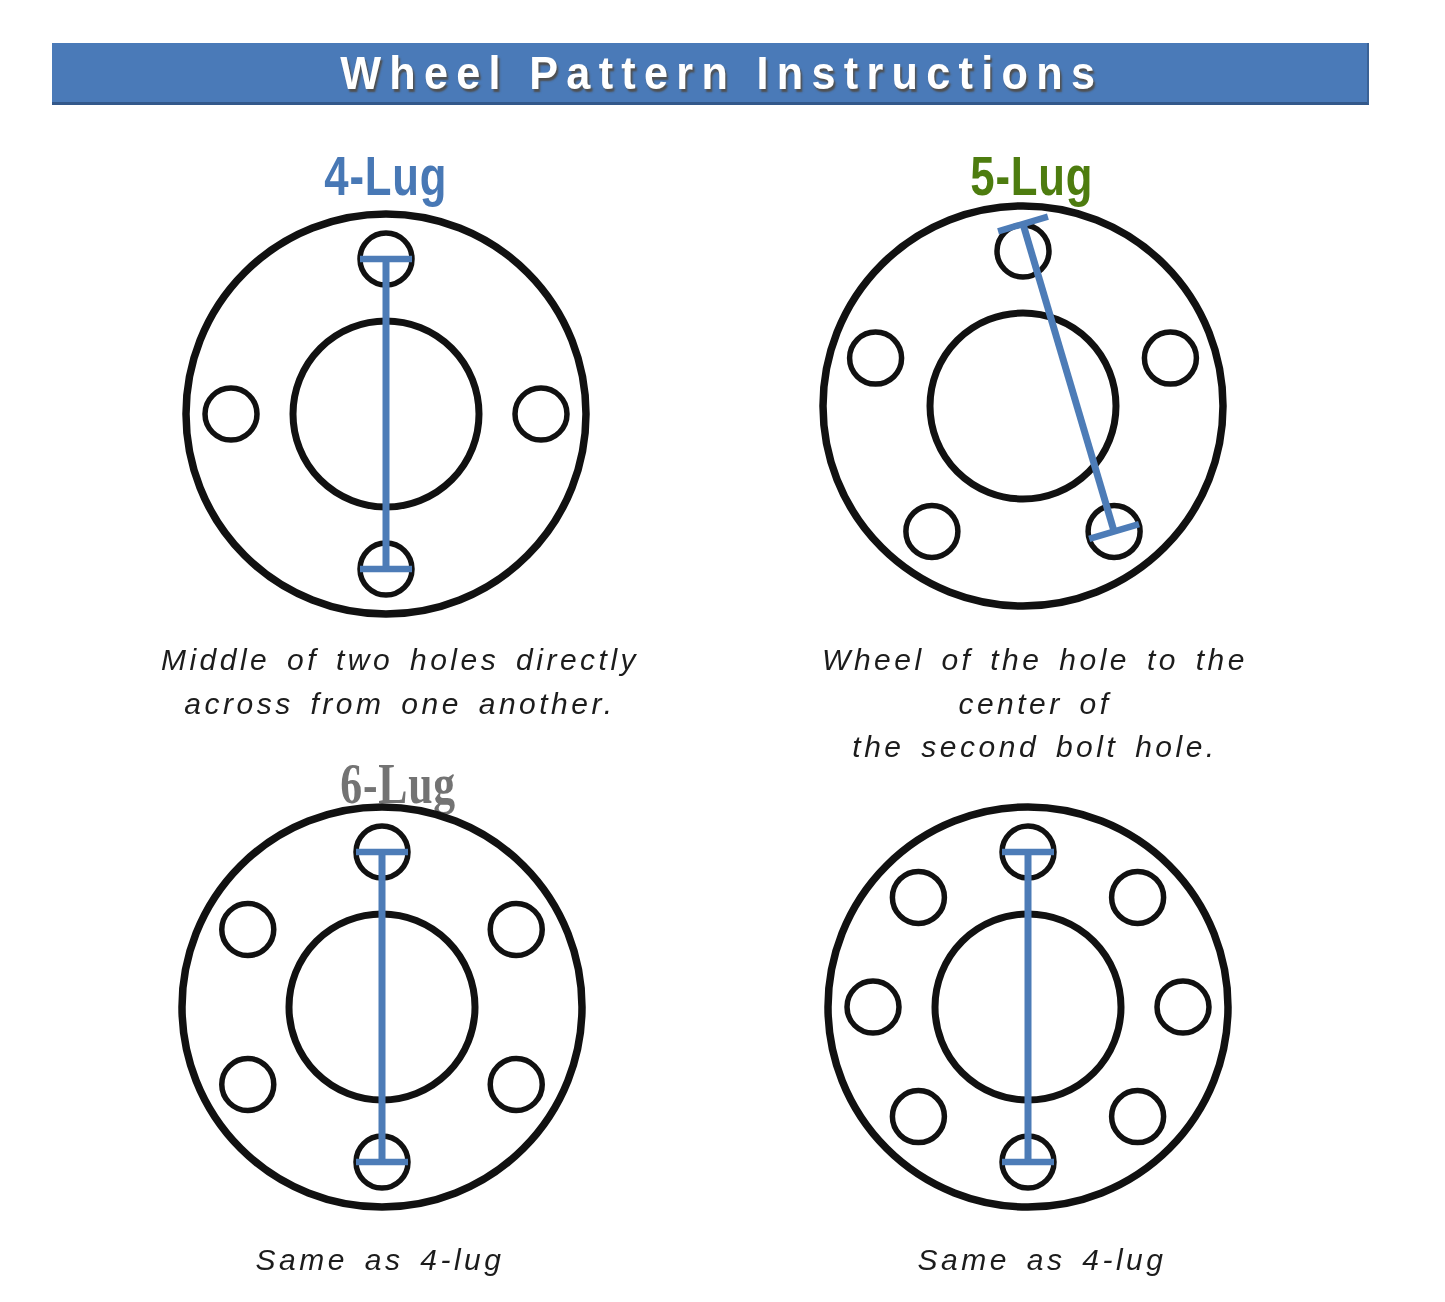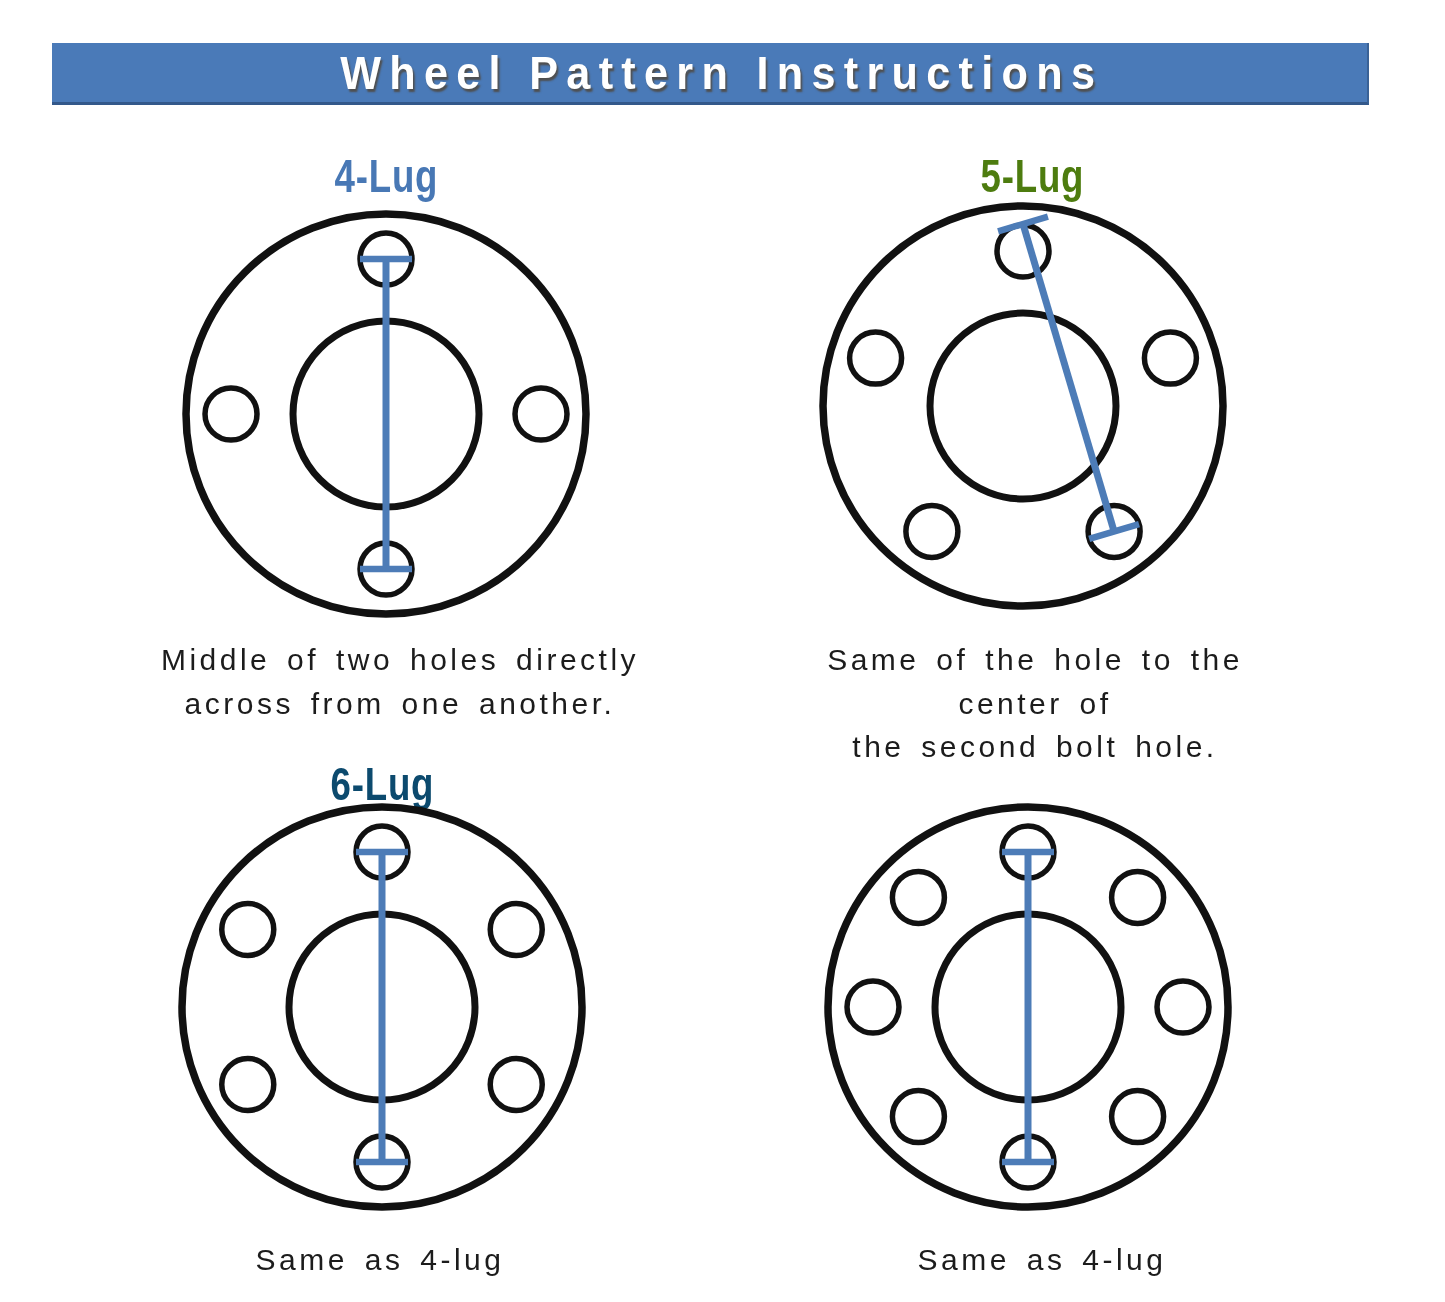--- a/index.html
+++ b/index.html
@@ -36,39 +36,40 @@
     transform: scaleX(0.92);
     transform-origin: center;
     white-space: nowrap;
     text-shadow: 2px 3px 2px #4f4f4f;
   }
   .lug-label {
     position: absolute;
     width: 400px;
     height: 52px;
     text-align: center;
-    font-size: 47px;
+    font-size: 56px;
     font-weight: bold;
     line-height: 52px;
   }
   .lug-label .condensed {
     display: inline-block;
     transform: scaleX(0.78);
     transform-origin: center;
     letter-spacing: 1px;
   }
   .wheel {
     position: absolute;
     width: 420px;
     height: 420px;
   }
   .wheel svg { display: block; width: 100%; height: 100%; }
   .caption {
     position: absolute;
     text-align: center;
+    font-style: italic;
     font-size: 30px;
     letter-spacing: 3.5px;
     word-spacing: 5px;
     line-height: 1.45;
     color: #1c1c1c;
     white-space: pre-line;
   }
 </style>
 </head>
 <body>
@@ -108,24 +109,24 @@
         <circle cx="210" cy="55" r="26" fill="none" stroke="#111111" stroke-width="5.5"></circle>
         <circle cx="357.4137600257488" cy="162.10236587188314" r="26" fill="none" stroke="#111111" stroke-width="5.5"></circle>
         <circle cx="301.10671410533337" cy="335.39763412811686" r="26" fill="none" stroke="#111111" stroke-width="5.5"></circle>
         <circle cx="118.89328589466668" cy="335.39763412811686" r="26" fill="none" stroke="#111111" stroke-width="5.5"></circle>
         <circle cx="62.586239974251214" cy="162.1023658718831" r="26" fill="none" stroke="#111111" stroke-width="5.5"></circle>
         <line x1="210" y1="28" x2="301.10671410533337" y2="335.39763412811686" stroke="#4d7cb7" stroke-width="7"></line>
         <line x1="234.9281780148729" y1="20.611770113294604" x2="185.0718219851271" y2="35.388229886705396" stroke="#4d7cb7" stroke-width="6.5"></line>
         <line x1="326.0348921202063" y1="328.00940424141146" x2="276.17853609046045" y2="342.78586401482227" stroke="#4d7cb7" stroke-width="6.5"></line>
       </svg>
     </div>
-  <div class="caption" style="left:780px; top:638px; width:510px;">Same of the hole to the center of
+  <div class="caption" style="left:780px; top:638px; width:510px;">Wheel of the hole to the center of
 the second bolt hole.</div>
 
-  <div class="lug-label" style="left: 182px; top: 758px; color: #0c4a6e;">
+  <div class="lug-label" style="left: 198px; top: 758px; color: #737373; font-family: Liberation Serif, serif;">
     <span class="condensed">6-Lug</span>
   </div>
   <div class="wheel" style="left:172px; top:797px;">
       <svg viewBox="0 0 420 420">
         <circle cx="210" cy="210" r="200" fill="none" stroke="#111111" stroke-width="7.5"></circle>
         <circle cx="210" cy="210" r="93" fill="none" stroke="#111111" stroke-width="7"></circle>
         <circle cx="210" cy="55" r="26" fill="none" stroke="#111111" stroke-width="5.5"></circle>
         <circle cx="344.233937586588" cy="132.5" r="26" fill="none" stroke="#111111" stroke-width="5.5"></circle>
         <circle cx="344.233937586588" cy="287.5" r="26" fill="none" stroke="#111111" stroke-width="5.5"></circle>
         <circle cx="210" cy="365" r="26" fill="none" stroke="#111111" stroke-width="5.5"></circle>

